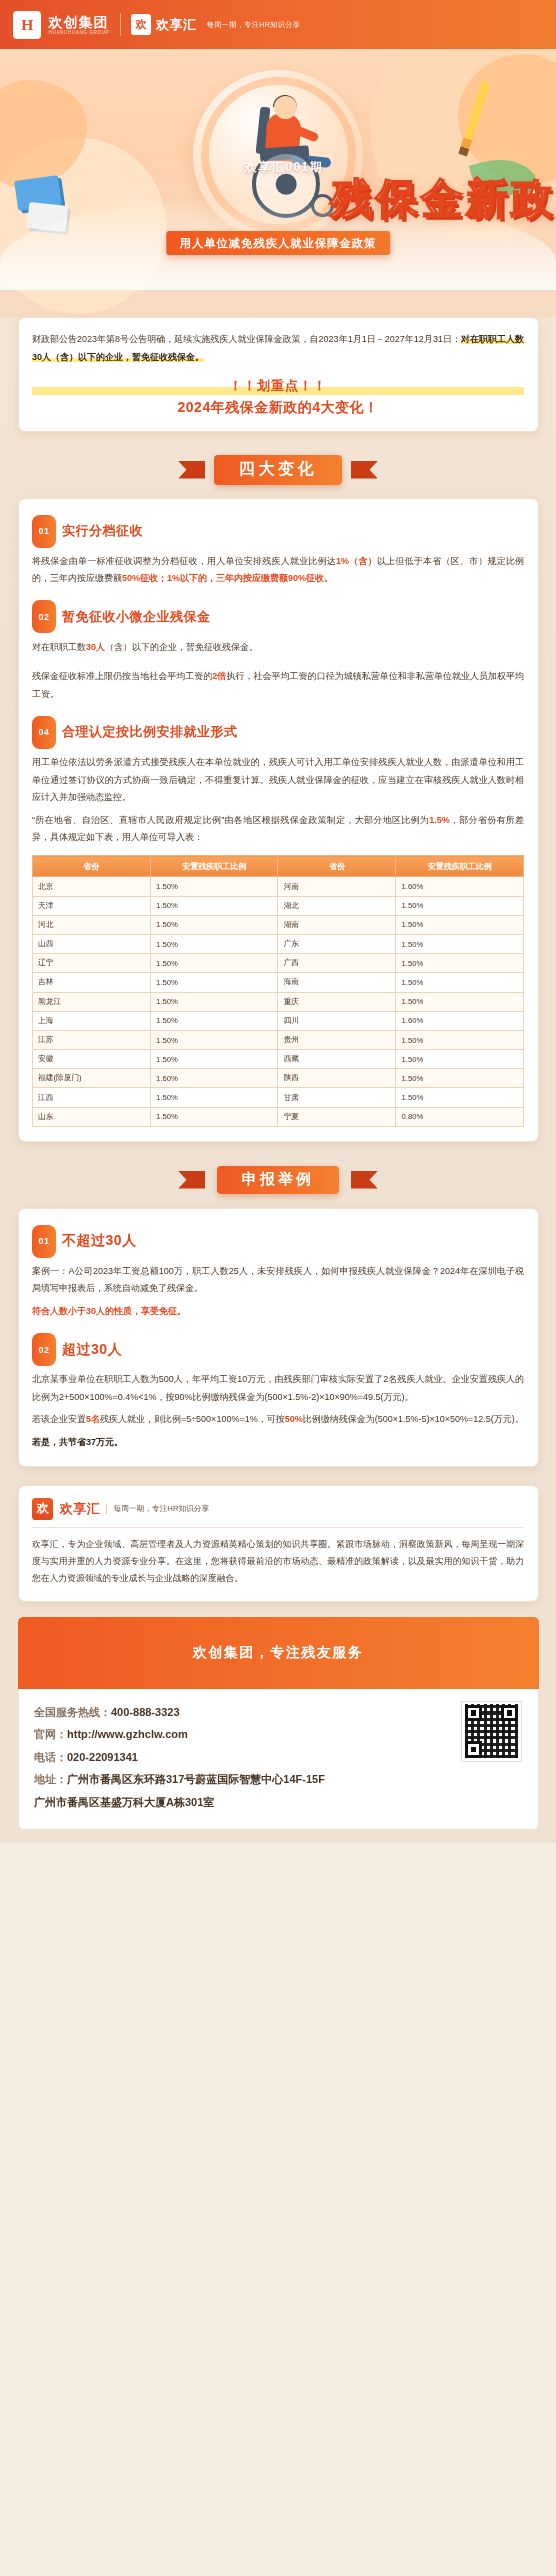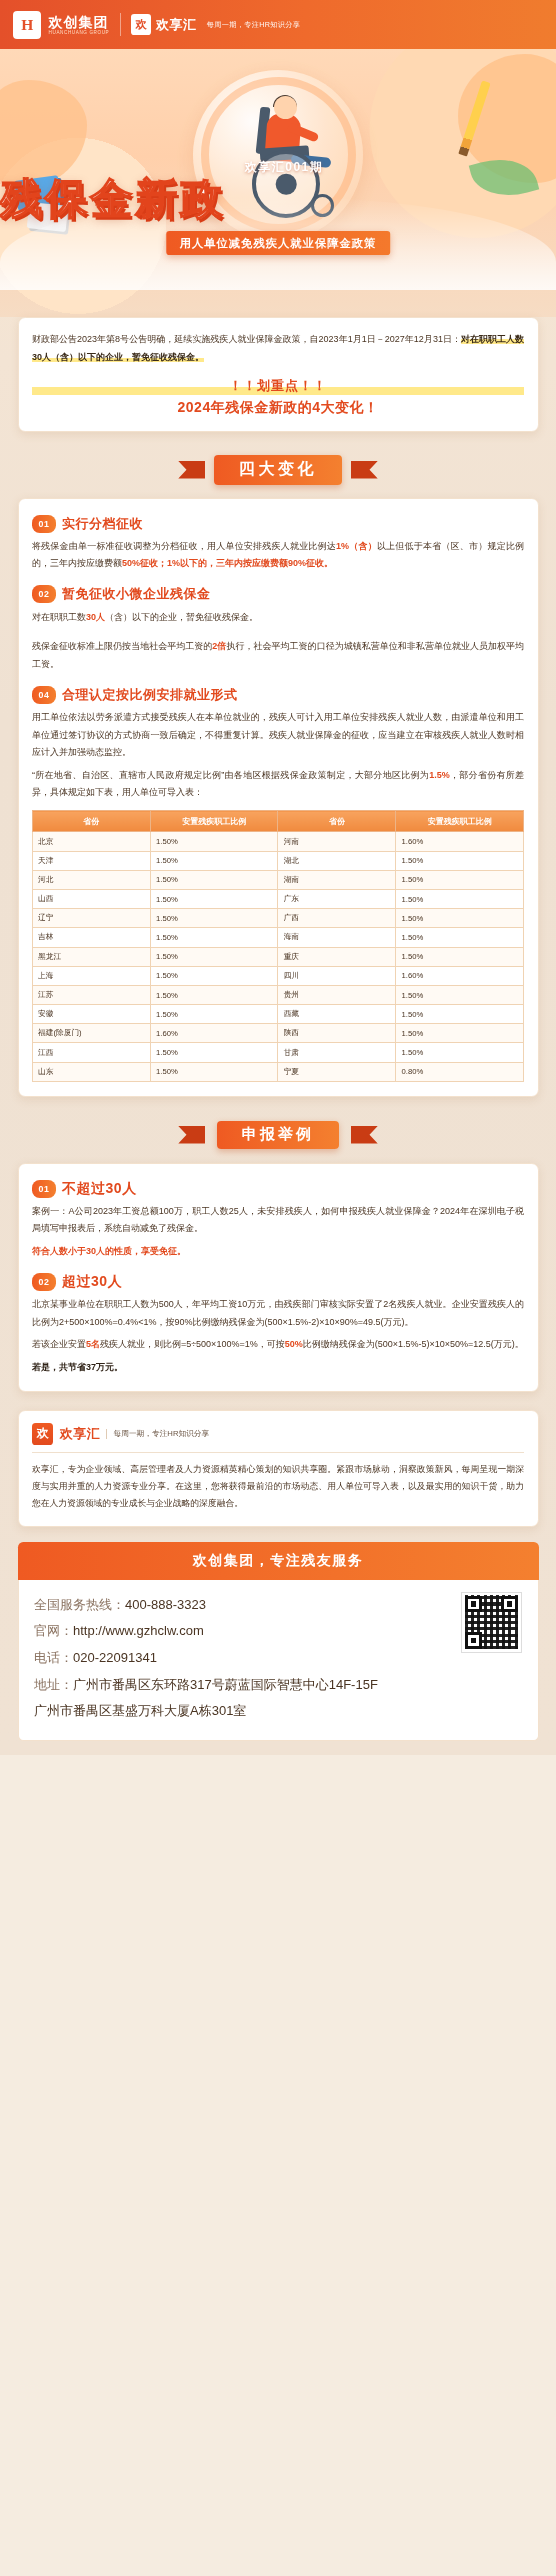--- a/index.html
+++ b/index.html
@@ -95,21 +95,21 @@
   .fig-hair { position:absolute; width: 24px; height: 12.4px; border-radius: 12px 12px 0 0; background:#4a3a30; left: 51px; top: -3.1px; }
   .fig-leg { position:absolute; width: 40px; height: 10.3px; background:#3f6f9e; left: 69px; top: 58px; border-radius: 5.2px; transform: rotate(6deg); }
   .fig-arm { position:absolute; width: 32px; height: 8.8px; background:#f0592c; left: 65px; top: 30px; border-radius: 4.6px; transform: rotate(22deg); }
 
   .hero-ep {
     position:absolute; left:12px; right:0; top: 110px; text-align:center;
     font-size: 12px; color:#ffffff; letter-spacing: 1.5px; font-weight: bold;
     text-shadow: 0 1px 3.1px rgba(190,70,30,.5);
   }
   .hero-title {
-    position:absolute; left:0; right:0; top: 122px; text-align:left;
+    position:absolute; left:0; right:0; top: 122px; text-align:right;
     font-family: "Liberation Serif", serif;
     font-size: 42px; font-weight: bold; color:#ffffff; letter-spacing: 3.1px;
     text-shadow: 0 0 0 #e2441c, 2.6px 2.6px 0 #d83c16, 0 3.1px 9.3px rgba(160,50,20,.35);
     -webkit-text-stroke: 1.5px #e2441c;
   }
   .hero-sub {
     position:absolute; left:50%; transform: translateX(-50%); top: 182px;
     background: linear-gradient(90deg,#ef5a22,#f4792c);
     color:#fff; font-size: 11.3px; letter-spacing: 1px; font-weight: bold;
     padding: 4.6px 13.4px; border-radius: 3.1px;
@@ -150,21 +150,21 @@
   }
   .banner:before { left: 11.3px; clip-path: polygon(0 0, 100% 0, 100% 100%, 0 100%, 8.2px 50%); }
   .banner:after { right: 11.3px; clip-path: polygon(0 0, 100% 0, calc(100% - 8.2px) 50%, 100% 100%, 0 100%); }
   .banner-sm .banner-main { font-size: 15px; letter-spacing: 3.1px; }
 
   
   .item { margin-top: 12.4px; }
   .item:first-child { margin-top: 2.1px; }
   .item-head { display:flex; align-items:center; gap: 6.2px; }
   .num-badge {
-    flex: 0 0 auto; width: 24px; height: 18px; border-radius: 7.7px;
+    flex: 0 0 auto; width: 24px; height: 33px; border-radius: 7.7px;
     background: linear-gradient(90deg,#ef5a22,#f4802f); color:#fff;
     font-size: 8.8px; font-weight: bold; display:flex; align-items:center; justify-content:center;
     letter-spacing: 0.5px;
   }
   .item-title { font-size: 13px; font-weight: bold; color:#e24a1e; letter-spacing: 0.5px; }
   .item-body { font-size: 9px; line-height: 1.95; color: #4a3422; margin-top: 5.2px; text-align: justify; }
   .bold-dark { font-weight: bold; color:#2f2216; }
   .red-bold { font-weight: bold; color:#e24a1e; }
 
   
@@ -188,27 +188,27 @@
   .fbrand { display:flex; align-items:center; gap: 6.2px; padding-bottom: 7.2px; border-bottom: 1px solid #f0e0cd; }
   .fbrand-icon { width: 21.6px; height: 21.6px; border-radius:3.6px; background: linear-gradient(180deg,#ef5a22,#e24a1e); color:#fff; display:flex; align-items:center; justify-content:center; font-size: 12px; font-weight:bold; }
   .fbrand-name { font-size: 13px; font-weight: bold; color:#e24a1e; letter-spacing:0.5px; }
   .fbrand-slogan { font-size: 7.7px; color:#6a5442; border-left: 1px solid #e0cbb4; padding-left: 6.2px; }
   .fbody { font-size: 8.8px; line-height: 1.95; color:#4a3422; margin-top: 8.2px; text-align: justify; }
 
   
   .orange-bar {
     margin-top: 15.5px; background: linear-gradient(90deg,#ef5a22,#f4802f);
     color:#fff; text-align:center; font-size: 14px; font-weight:bold; letter-spacing: 1.5px;
-    padding: 10px 0; border-radius: 5.2px 5.2px 0 0;
+    padding: 27px 0; border-radius: 5.2px 5.2px 0 0;
   }
   .footer {
     background:#fff; padding: 11.3px 15.5px 15.5px; display:flex; justify-content: space-between; align-items:flex-start;
     border-radius: 0 0 5.2px 5.2px; border:0.5px solid #f3e1cd; border-top:none;
   }
-  .finfo { font-size: 13px; line-height: 2.05; color:#4a3422; }
+  .finfo { font-size: 11px; line-height: 2.05; color:#4a3422;font-weight:bold; }
   .finfo .lbl { color:#8a7260; }
   .qr { width: 61px; height: 61px; background:#fff; position:relative; border:0.5px solid #ddd; }
   .qr-grid { position:absolute; inset:2.6px; background:
       repeating-linear-gradient(90deg,#111 0 3.1px, #fff 3.1px 6.2px),
       repeating-linear-gradient(0deg,#111 0 3.1px, #fff 3.1px 6.2px);
     background-blend-mode: multiply; opacity:.92; }
   .qr-eye { position:absolute; width: 16.5px; height:16.5px; border: 3.1px solid #111; background:#fff; }
   .qr-eye i { position:absolute; inset:2.6px; background:#111; display:block; }
   .bottom-space { height: 13.4px; }
 </style>
@@ -433,21 +433,21 @@
         <div class="item-body bold-dark">若是，共节省37万元。</div>
       </div>
     </div>
 
     <div class="fcard mt34">
       <div class="fbrand">
         <div class="fbrand-icon">欢</div>
         <div class="fbrand-name">欢享汇</div>
         <div class="fbrand-slogan">每周一期，专注HR知识分享</div>
       </div>
-      <div class="fbody">欢享汇，专为企业领域、高层管理者及人力资源精英精心策划的知识共享圈。紧跟市场脉动，洞察政策新风，每周呈现一期深度与实用并重的人力资源专业分享。在这里，您将获得最前沿的市场动态、用人单位可导入表，以及最实用的知识干货，助力您在人力资源领域的专业成长与企业战略的深度融合。</div>
+      <div class="fbody">欢享汇，专为企业领域、高层管理者及人力资源精英精心策划的知识共享圈。紧跟市场脉动，洞察政策新风，每周呈现一期深度与实用并重的人力资源专业分享。在这里，您将获得最前沿的市场动态、最精准的政策解读，以及最实用的知识干货，助力您在人力资源领域的专业成长与企业战略的深度融合。</div>
     </div>
 
     <div class="orange-bar">欢创集团，专注残友服务</div>
     <div class="footer">
       <div class="finfo" id="footer-lines">
           <div><span class="lbl">全国服务热线：</span><span>400-888-3323</span></div>
           <div><span class="lbl">官网：</span><span>http://www.gzhclw.com</span></div>
           <div><span class="lbl">电话：</span><span>020-22091341</span></div>
           <div><span class="lbl">地址：</span><span>广州市番禺区东环路317号蔚蓝国际智慧中心14F-15F</span></div>
           <div><span class="lbl"></span><span>广州市番禺区基盛万科大厦A栋301室</span></div>

